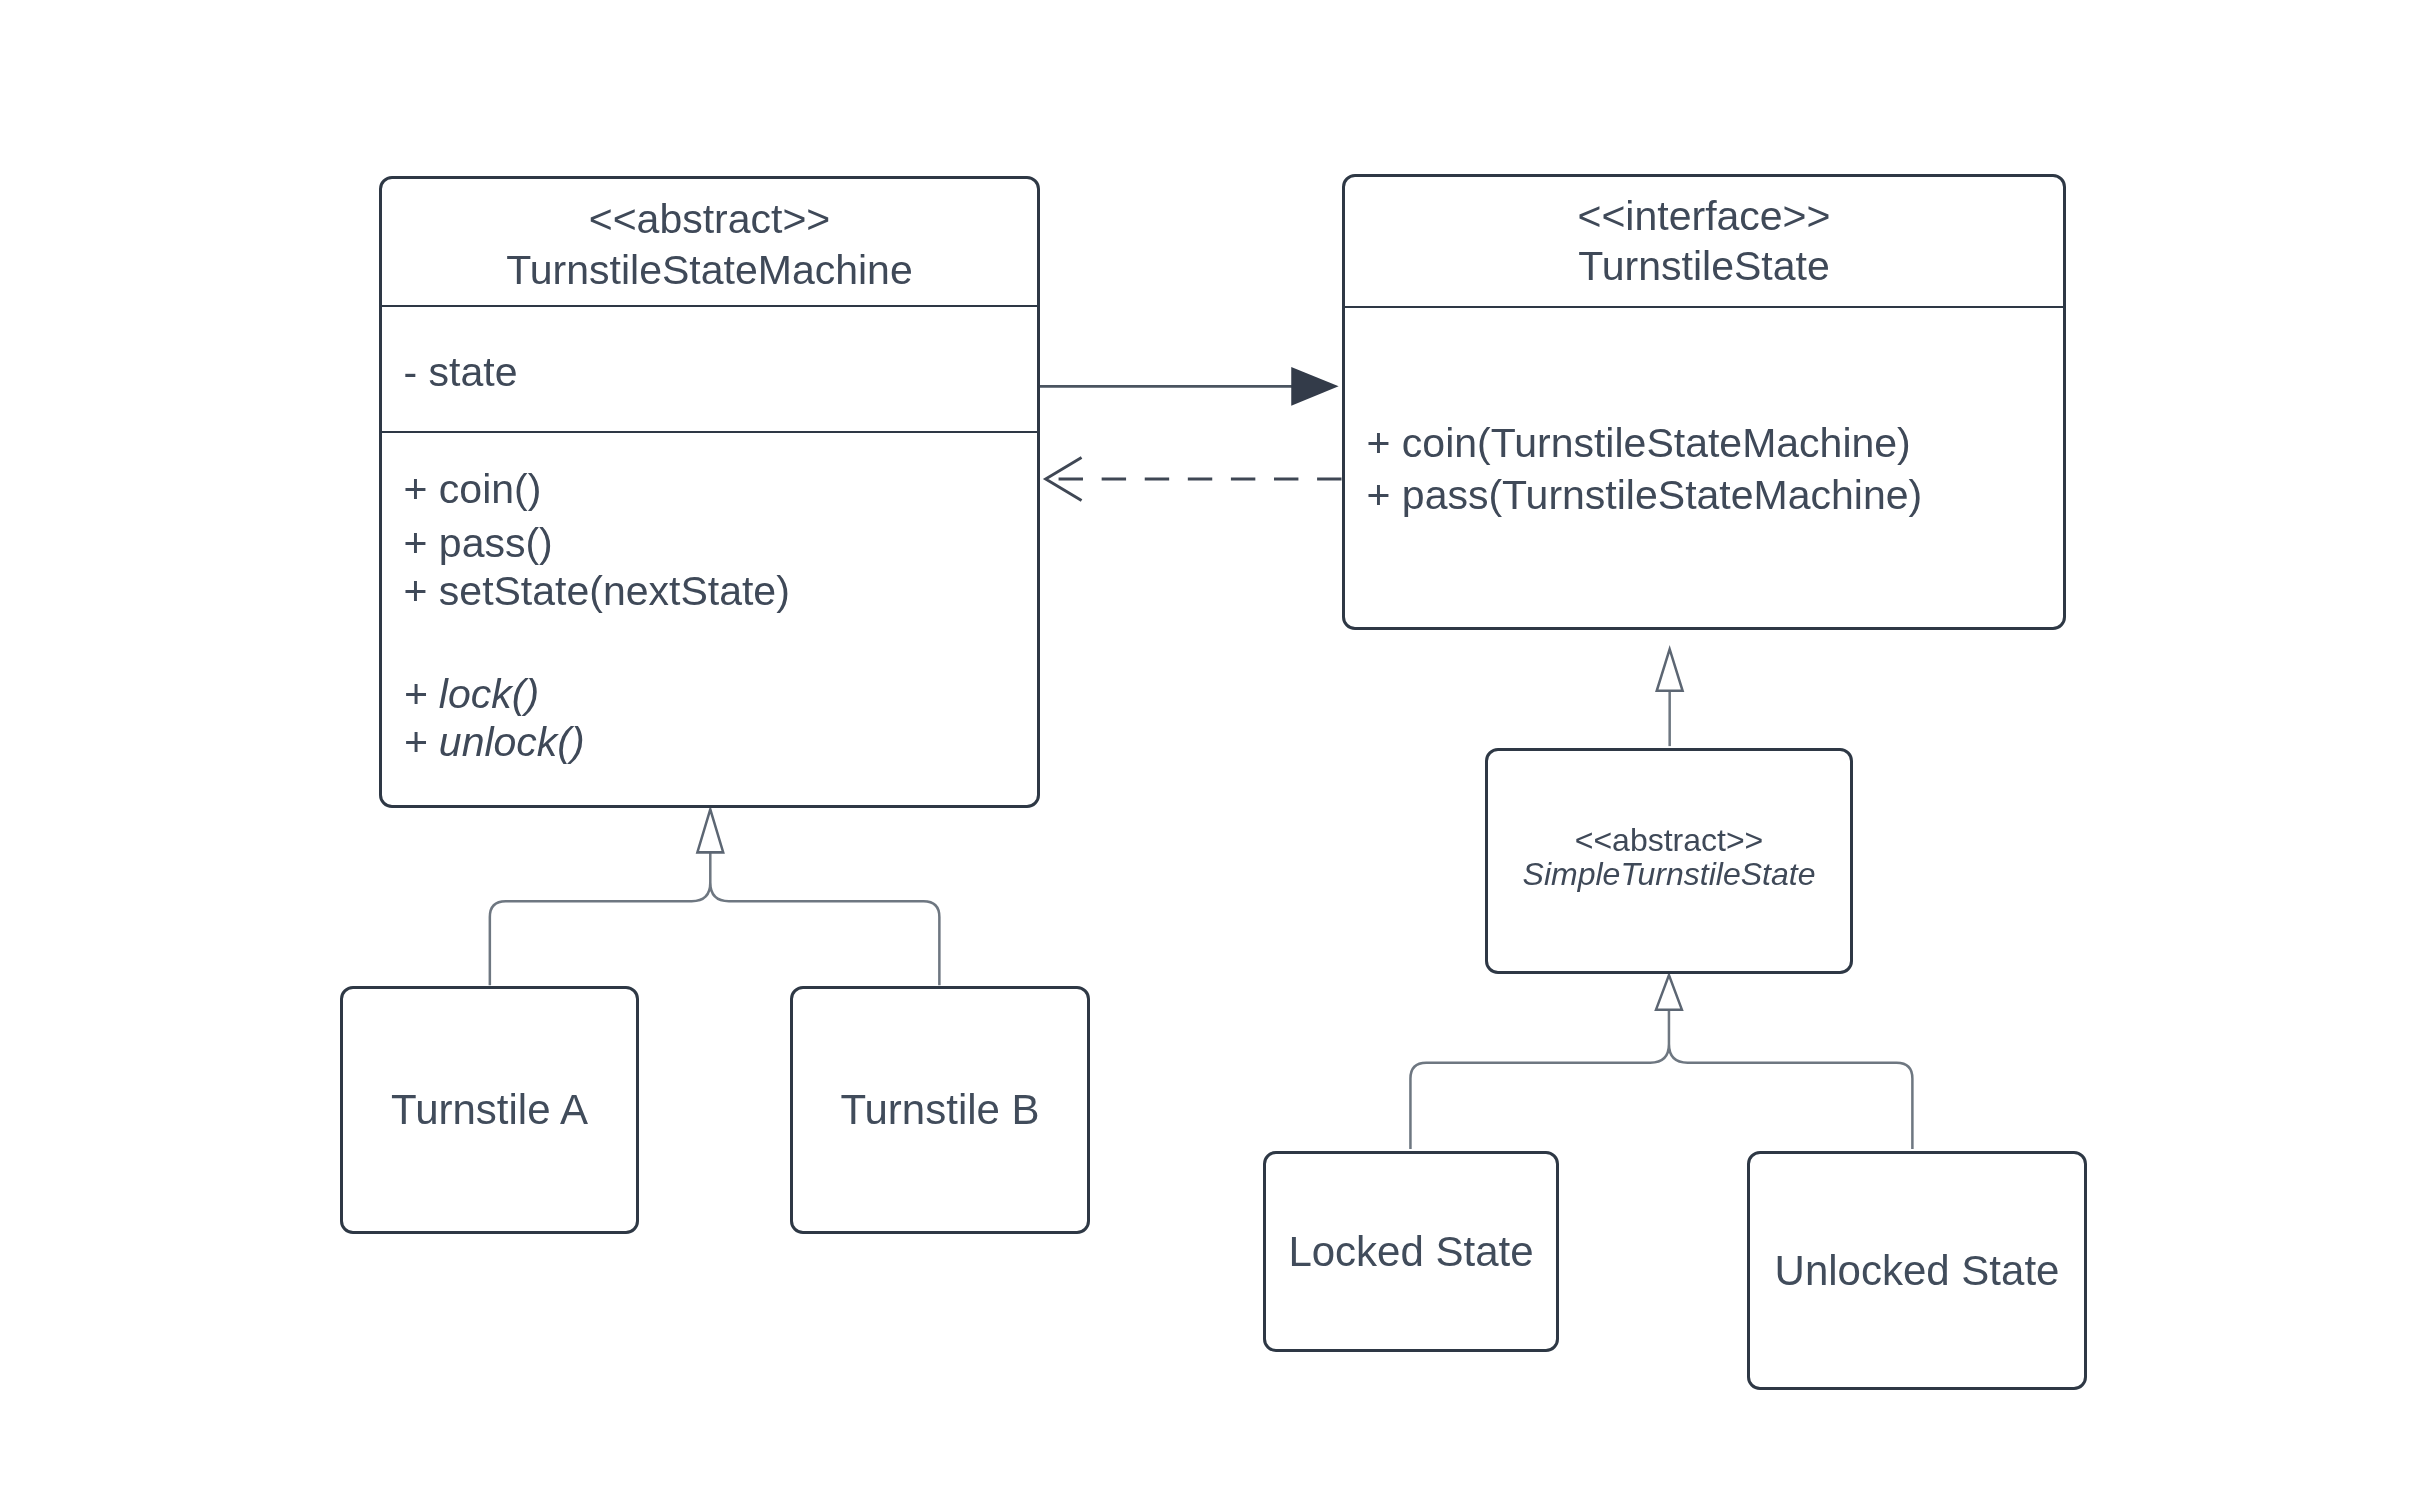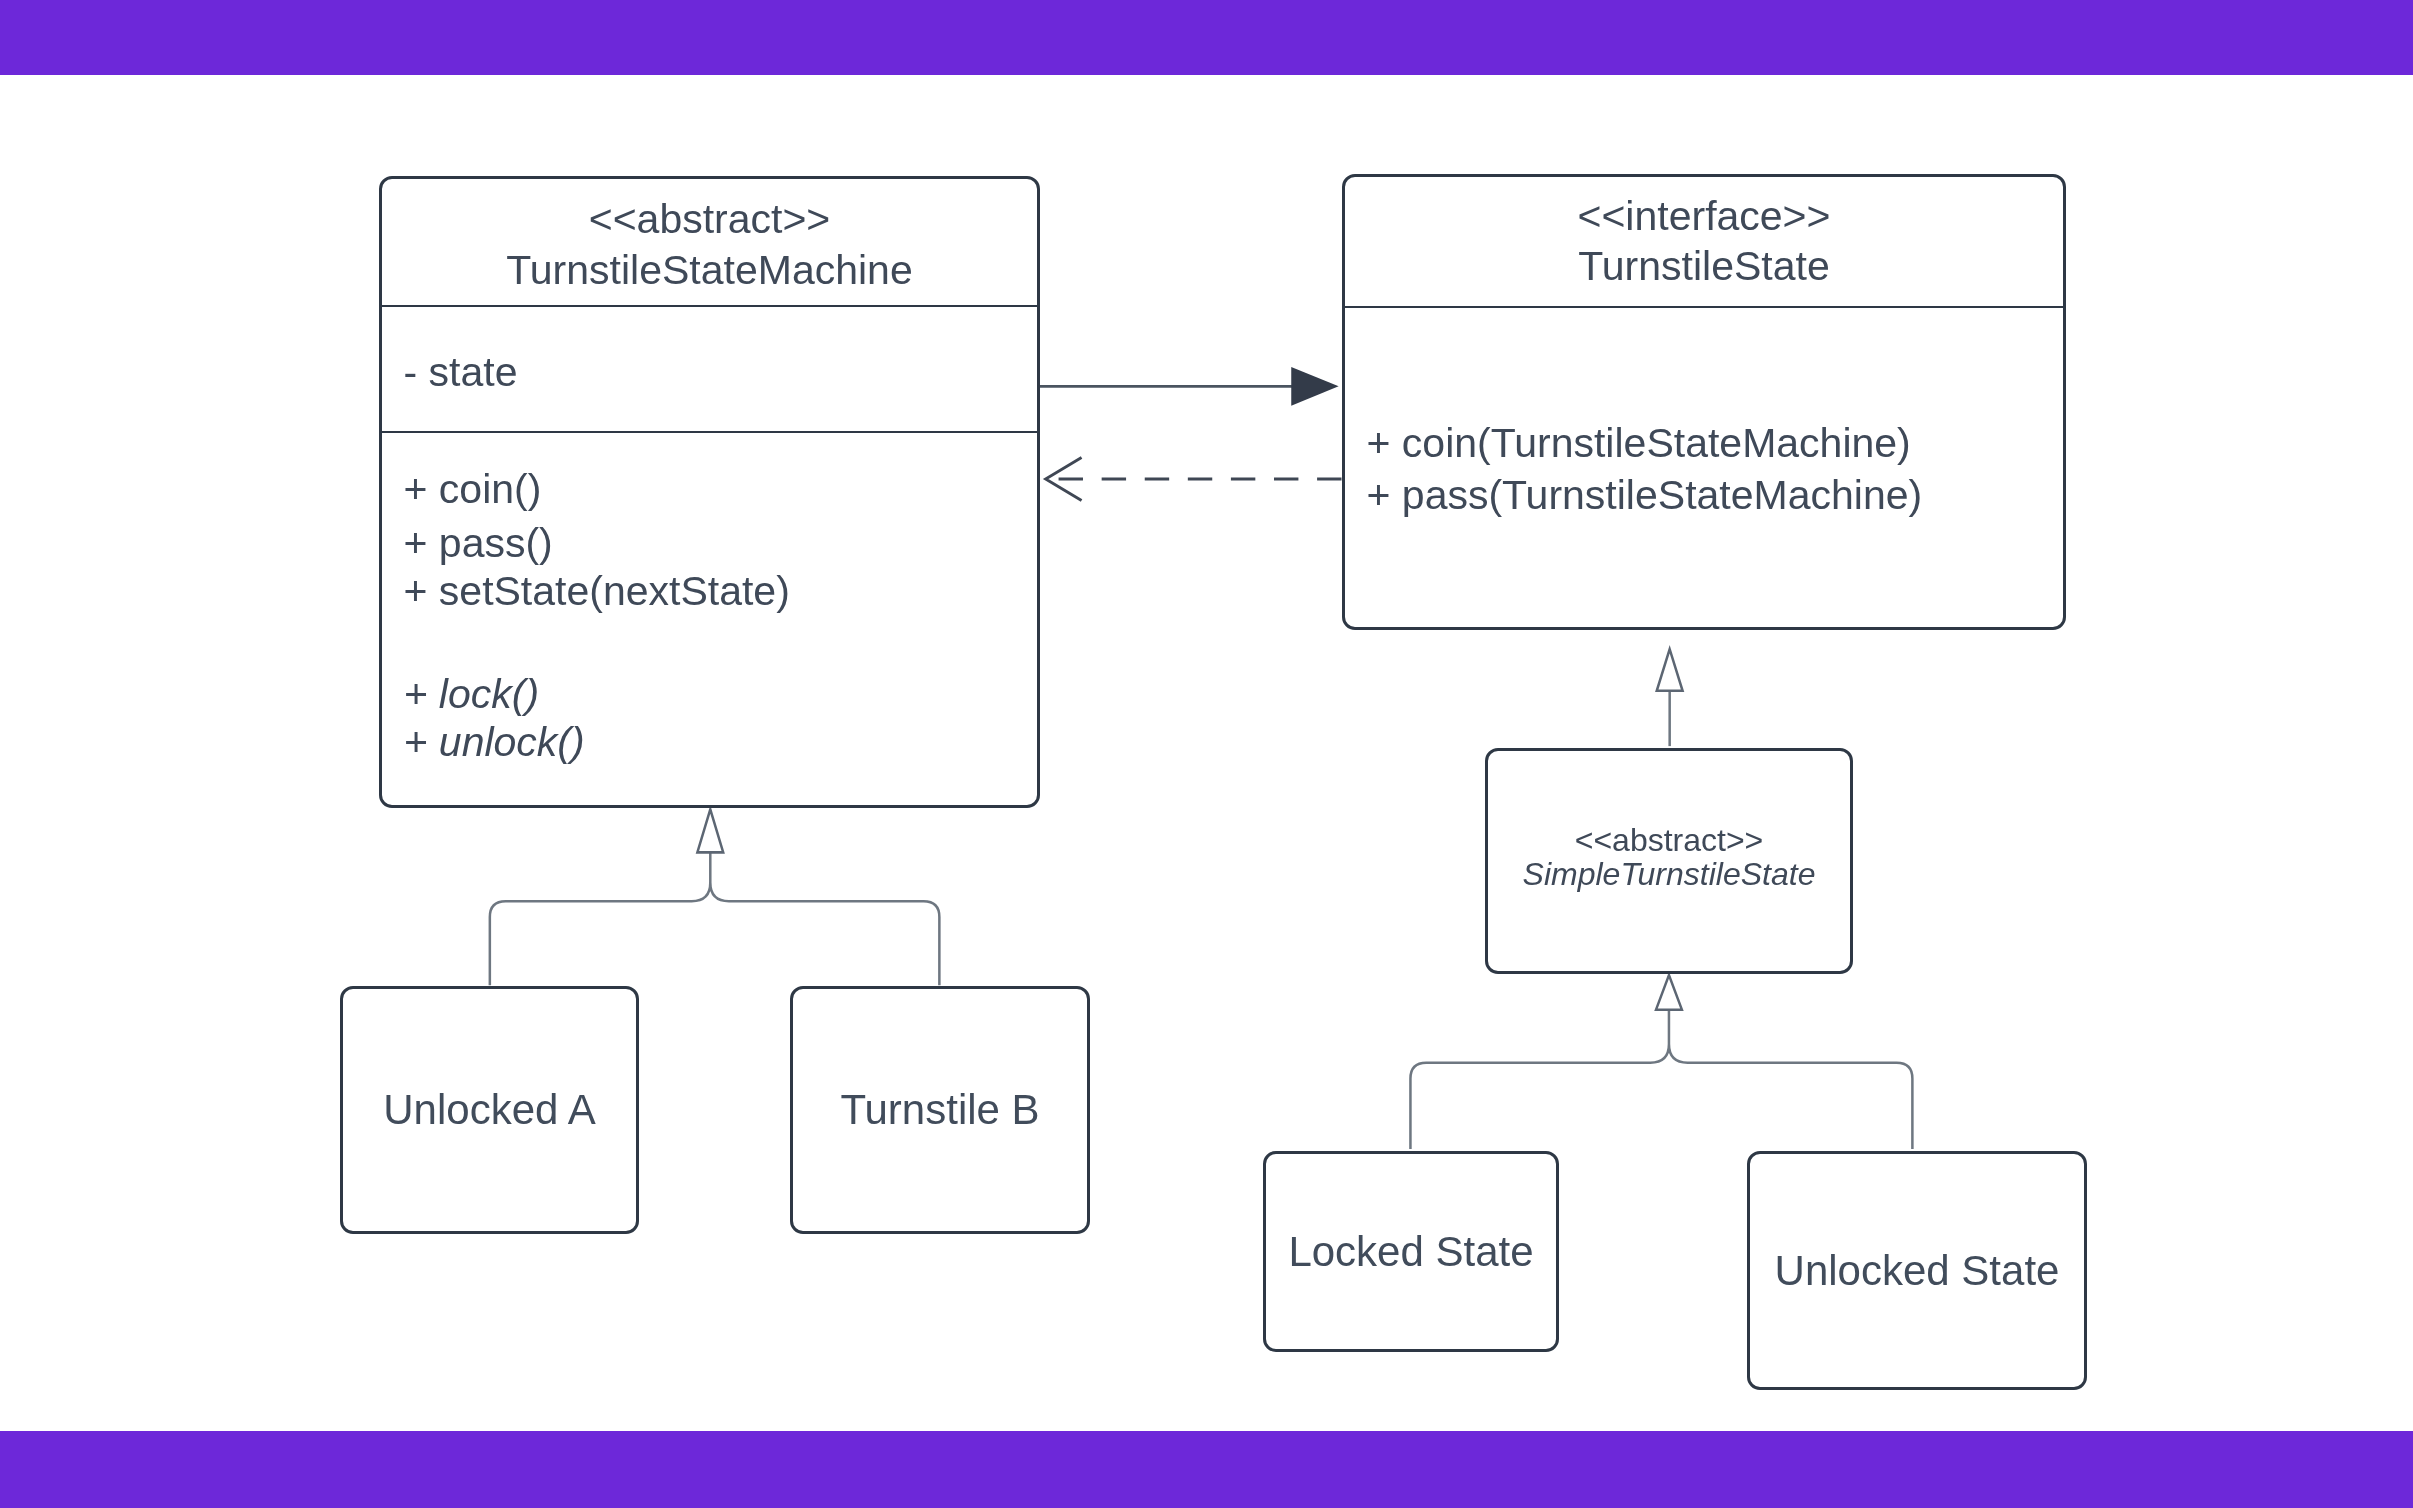--- a/index.html
+++ b/index.html
@@ -1,16 +1,16 @@
 <!DOCTYPE html>
 <html style="font-size:11.5px"><head>
 <meta charset="utf-8">
 <style>
   html,body{margin:0;padding:0;background:#000;}
-  .viewport{position:relative;width:2413px;height:1508px;background:#6d28d9;overflow:hidden;
+  .viewport{position:relative;width:2413px;height:1508px;background:#ffffff;overflow:hidden;
             font-family:"Liberation Sans", sans-serif;}
   .canvas{position:absolute;left:0;top:75px;width:2413px;height:1356px;background:#ffffff;}
   .stage{position:absolute;left:0;top:0;width:2413px;height:1508px;}
 
   .uml-box{position:absolute;background:#ffffff;border:3.6px solid #2e3845;border-radius:13px;box-sizing:border-box;}
   .uml-box .cline{position:absolute;left:0;width:100%;text-align:center;color:#3f4958;}
   .hline{position:absolute;left:0;right:0;border-top:2.9px solid #2e3845;}
   .txt{color:#3f4958;font-size:41px;line-height:52px;white-space:nowrap;}
   .member{position:absolute;left:21.5px;}
   .it{font-style:italic;}
@@ -81,21 +81,21 @@
       <div class="member txt" style="top:240px;">+ coin(TurnstileStateMachine)</div>
       <div class="member txt" style="top:292px;">+ pass(TurnstileStateMachine)</div>
     </div>
 
     <div class="uml-box" style="left:1485px;top:748px;width:368px;height:226px;">
       <div class="cline small-hdr" style="top:70px;">&lt;&lt;abstract&gt;&gt;</div>
       <div class="cline small-hdr" style="top:104px;font-style:italic;">SimpleTurnstileState</div>
     </div>
 
     <div class="uml-box" style="left:340px;top:986px;width:299px;height:248px;">
-      <div class="label-center">Unlocked A</div>
+      <div class="label-center">Turnstile A</div>
     </div>
 
     <div class="uml-box" style="left:790px;top:986px;width:300px;height:248px;">
       <div class="label-center">Turnstile B</div>
     </div>
 
     <div class="uml-box" style="left:1263px;top:1151px;width:296px;height:201px;">
       <div class="label-center">Locked State</div>
     </div>
 

